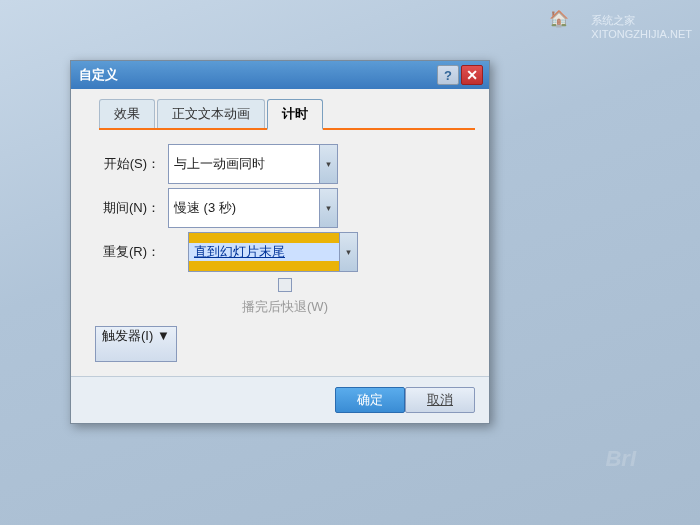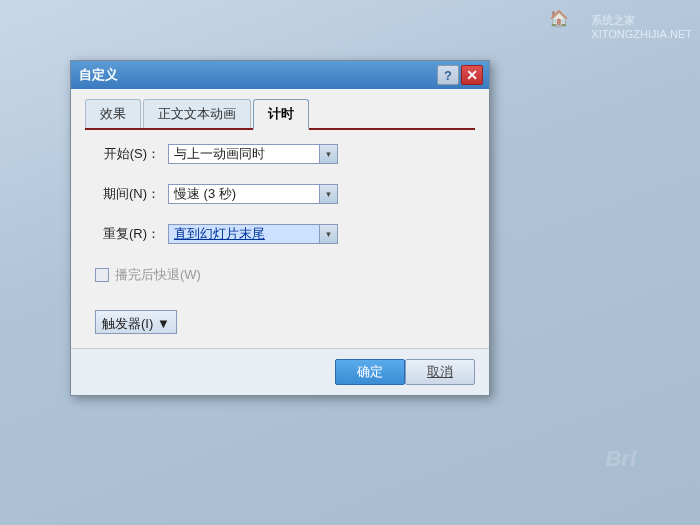--- a/index.html
+++ b/index.html
@@ -104,22 +104,23 @@
     }
 
     
     .dialog-content {
       padding: 10px 14px 14px 14px;
     }
 
     
     .tabs {
       display: flex;
-      border-bottom: 2px solid #7f1d1d;
+      border-bottom: 2px solid #f97316;
       margin-bottom: 14px;
+      margin-left: 14px;
     }
 
     .tab {
       padding: 5px 14px;
       font-size: 13px;
       cursor: pointer;
       border: 1px solid #aabbcc;
       border-bottom: none;
       background: #dde8f0;
       margin-right: 2px;
@@ -133,21 +134,21 @@
       border-bottom: 2px solid #f0f0f0;
       margin-bottom: -2px;
       color: #000;
       font-weight: bold;
     }
 
     
     .form-rows {
       display: flex;
       flex-direction: column;
-      gap: 20px;
+      gap: 4px;
     }
 
     .form-row {
       display: flex;
       align-items: center;
       gap: 8px;
     }
 
     .form-label {
       width: 75px;
@@ -156,21 +157,21 @@
       text-align: right;
       flex-shrink: 0;
     }
 
     
     .dropdown {
       display: flex;
       align-items: center;
       background: white;
       border: 1px solid #8899bb;
-      height: 20px;
+      height: 40px;
       cursor: pointer;
     }
 
     .dropdown-text {
       flex: 1;
       font-size: 13px;
       padding: 0 5px;
       color: #222;
       white-space: nowrap;
     }
@@ -192,21 +193,22 @@
       width: 170px;
     }
 
     .dropdown-period {
       width: 170px;
       justify-content: flex-end;
     }
 
     .dropdown-repeat {
       width: 170px;
-      background: #86efac;
+      background: #eab308;
+      margin-left: 20px;
     }
 
     .dropdown-repeat .dropdown-text {
       background: #cce0ff;
       color: #003399;
       text-decoration: underline;
     }
 
     
     .spinner-group {
@@ -261,20 +263,21 @@
       color: #222;
     }
 
     
     .checkbox-row {
       display: flex;
       align-items: center;
       gap: 6px;
       margin-left: 10px;
       margin-top: 2px;
+      flex-direction: column;
     }
 
     .checkbox {
       width: 14px;
       height: 14px;
       border: 1px solid #8899bb;
       background: #e8ecf0;
       display: inline-block;
       flex-shrink: 0;
     }
@@ -285,24 +288,24 @@
     }
 
     
     .trigger-row {
       margin-top: 6px;
       margin-left: 10px;
     }
 
     .trigger-btn {
       display: flex;
-      align-items: flex-end;
+      align-items: flex-start;
       background: linear-gradient(to bottom, #e8eff8, #d0dcec);
       border: 1px solid #8899bb;
-      height: 24px;
+      height: 36px;
       cursor: pointer;
       width: auto;
       display: inline-flex;
     }
 
     .trigger-btn-text {
       font-size: 13px;
       color: #222;
       padding: 0 6px;
     }

